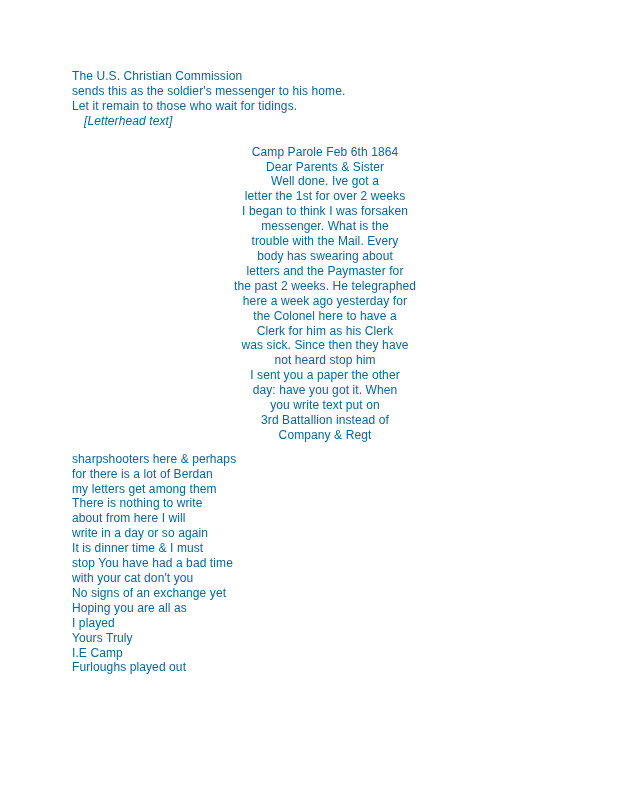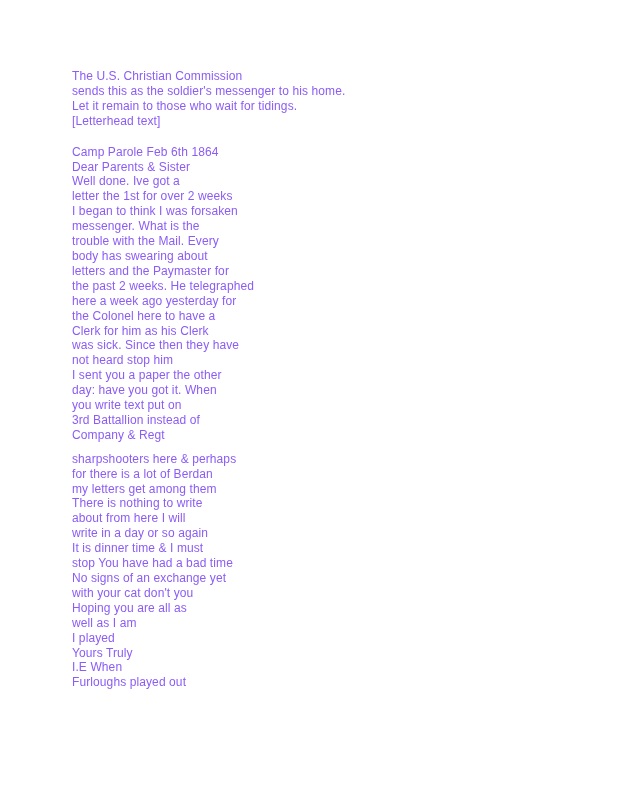--- a/index.html
+++ b/index.html
@@ -11,39 +11,42 @@
     width: 618px;
     height: 800px;
     font-family: "Liberation Sans", "DejaVu Sans", sans-serif;
   }
   .page {
     box-sizing: border-box;
     width: 618px;
     height: 800px;
     padding: 69px 40px 0 72px;
     background: #ffffff;
-    color: #8b5cf6;
+    color: #0369a1;
     overflow: hidden;
   }
   .block {
     margin: 0 0 16px 0;
   }
   .block.body-paragraph-1 {
     margin-bottom: 9px;
+    text-align: center;
   }
   .block.body-paragraph-2 {
     margin-bottom: 0;
   }
   .line {
     font-size: 12px;
     line-height: 14.9px;
     letter-spacing: 0.1px;
     white-space: pre;
   }
   .italic {
+    font-style: italic;
+    margin-left: 12px;
   }
 </style>
 </head>
 <body>
 
 <div class="page">
 
   <div class="block letterhead">
     <div class="line">The U.S. Christian Commission</div>
     <div class="line">sends this as the soldier's messenger to his home.</div>
@@ -76,23 +79,22 @@
 
   <div class="block body-paragraph-2">
       <div class="line">sharpshooters here &amp; perhaps</div>
       <div class="line">for there is a lot of Berdan</div>
       <div class="line">my letters get among them</div>
       <div class="line">There is nothing to write</div>
       <div class="line">about from here I will</div>
       <div class="line">write in a day or so again</div>
       <div class="line">It is dinner time &amp; I must</div>
       <div class="line">stop You have had a bad time</div>
+      <div class="line">with your cat don't you</div>
       <div class="line">No signs of an exchange yet</div>
-      <div class="line">with your cat don't you</div>
       <div class="line">Hoping you are all as</div>
-      <div class="line">well as I am</div>
       <div class="line">I played</div>
       <div class="line">Yours Truly</div>
-      <div class="line">I.E When</div>
+      <div class="line">I.E Camp</div>
       <div class="line">Furloughs played out</div>
     </div>
 
 </div>
 
 </body></html>

